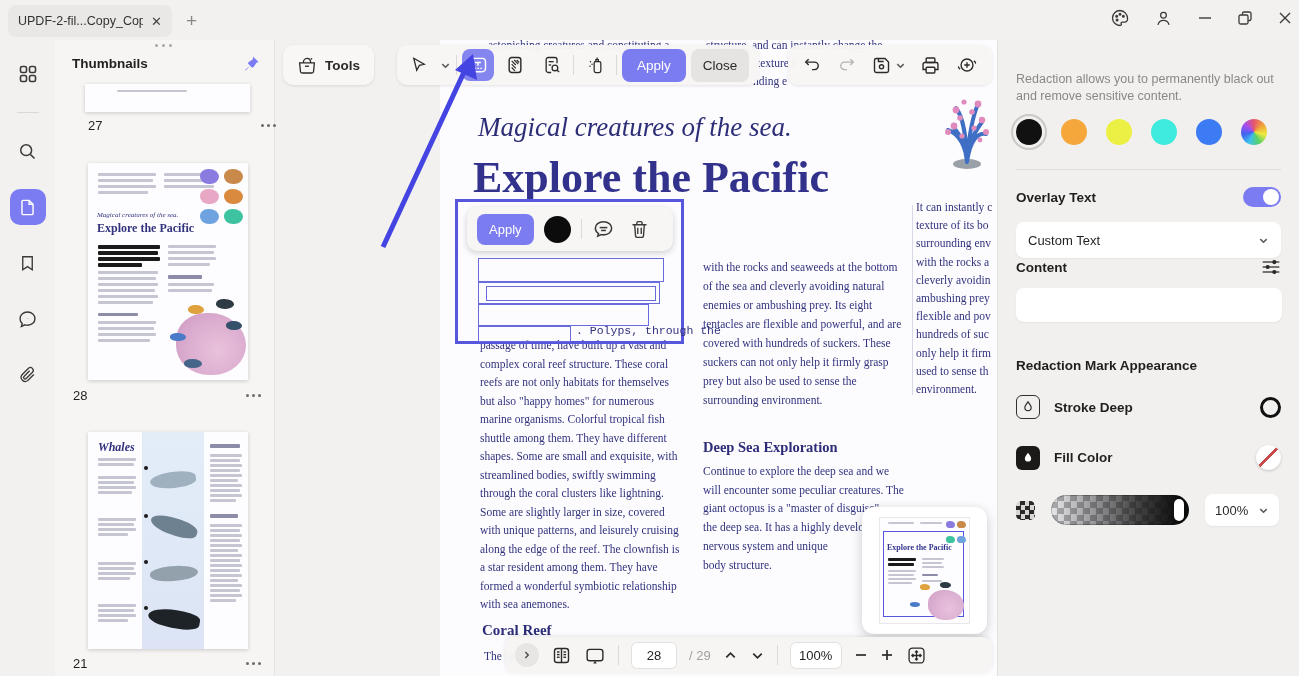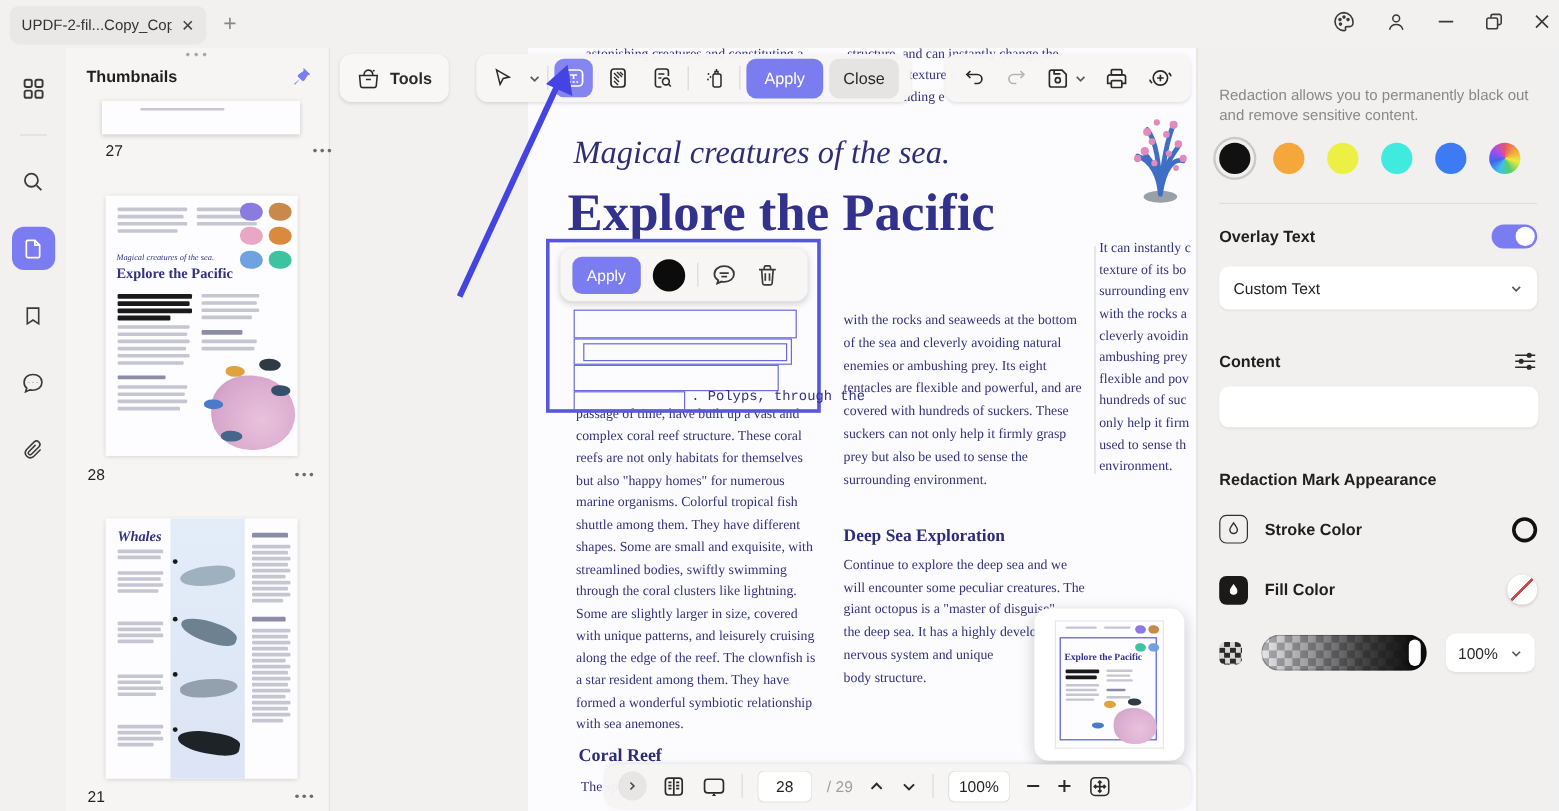--- a/index.html
+++ b/index.html
@@ -661,21 +661,21 @@
         </div>
     </div>
 
     <div class="rp-select">
       <span>Custom Text</span>
       <svg width="11" height="11" viewBox="0 0 12 12" fill="none" stroke="#5B5A58" stroke-width="1.6">
           <path d="M2.5 4.5 6 8l3.5-3.5"></path>
         </svg>
     </div>
 
-    <div class="rp-row" style="margin-top:34px;">
+    <div class="rp-row" style="">
       <span class="rp-title">Content</span>
       <span>
         <svg width="20" height="18" viewBox="0 0 24 20" fill="none" stroke="#2B2A29" stroke-width="1.5">
           <line x1="2" y1="4" x2="22" y2="4"></line>
             <circle cx="16" cy="4" r="1.8" fill="#2B2A29"></circle>
           <line x1="2" y1="10" x2="22" y2="10"></line>
             <circle cx="8" cy="10" r="1.8" fill="#2B2A29"></circle>
           <line x1="2" y1="16" x2="22" y2="16"></line>
             <circle cx="16" cy="16" r="1.8" fill="#2B2A29"></circle>
         </svg>
@@ -684,21 +684,21 @@
     <input class="rp-input" value="" style="">
 
     <div class="rp-title" style="margin-top:36px;">Redaction Mark Appearance</div>
 
     <div class="mark-row">
       <div class="mark-ic outl">
         <svg width="12" height="14" viewBox="0 0 16 18" fill="none" stroke="#323130" stroke-width="1.6">
             <path d="M8 2c2.4 3.2 4.2 5.4 4.2 7.6a4.2 4.2 0 1 1-8.4 0C3.8 7.4 5.6 5.2 8 2z"></path>
           </svg>
       </div>
-      <span class="mark-label">Stroke Color</span>
+      <span class="mark-label">Stroke Deep</span>
       <div class="stroke-circ"></div>
     </div>
 
     <div class="mark-row" style="margin-top:26px;">
       <div class="mark-ic fill">
         <svg width="12" height="14" viewBox="0 0 16 18" fill="#fff">
             <path d="M8 2c2.4 3.2 4.2 5.4 4.2 7.6a4.2 4.2 0 1 1-8.4 0C3.8 7.4 5.6 5.2 8 2z"></path>
           </svg>
       </div>
       <span class="mark-label">Fill Color</span>

